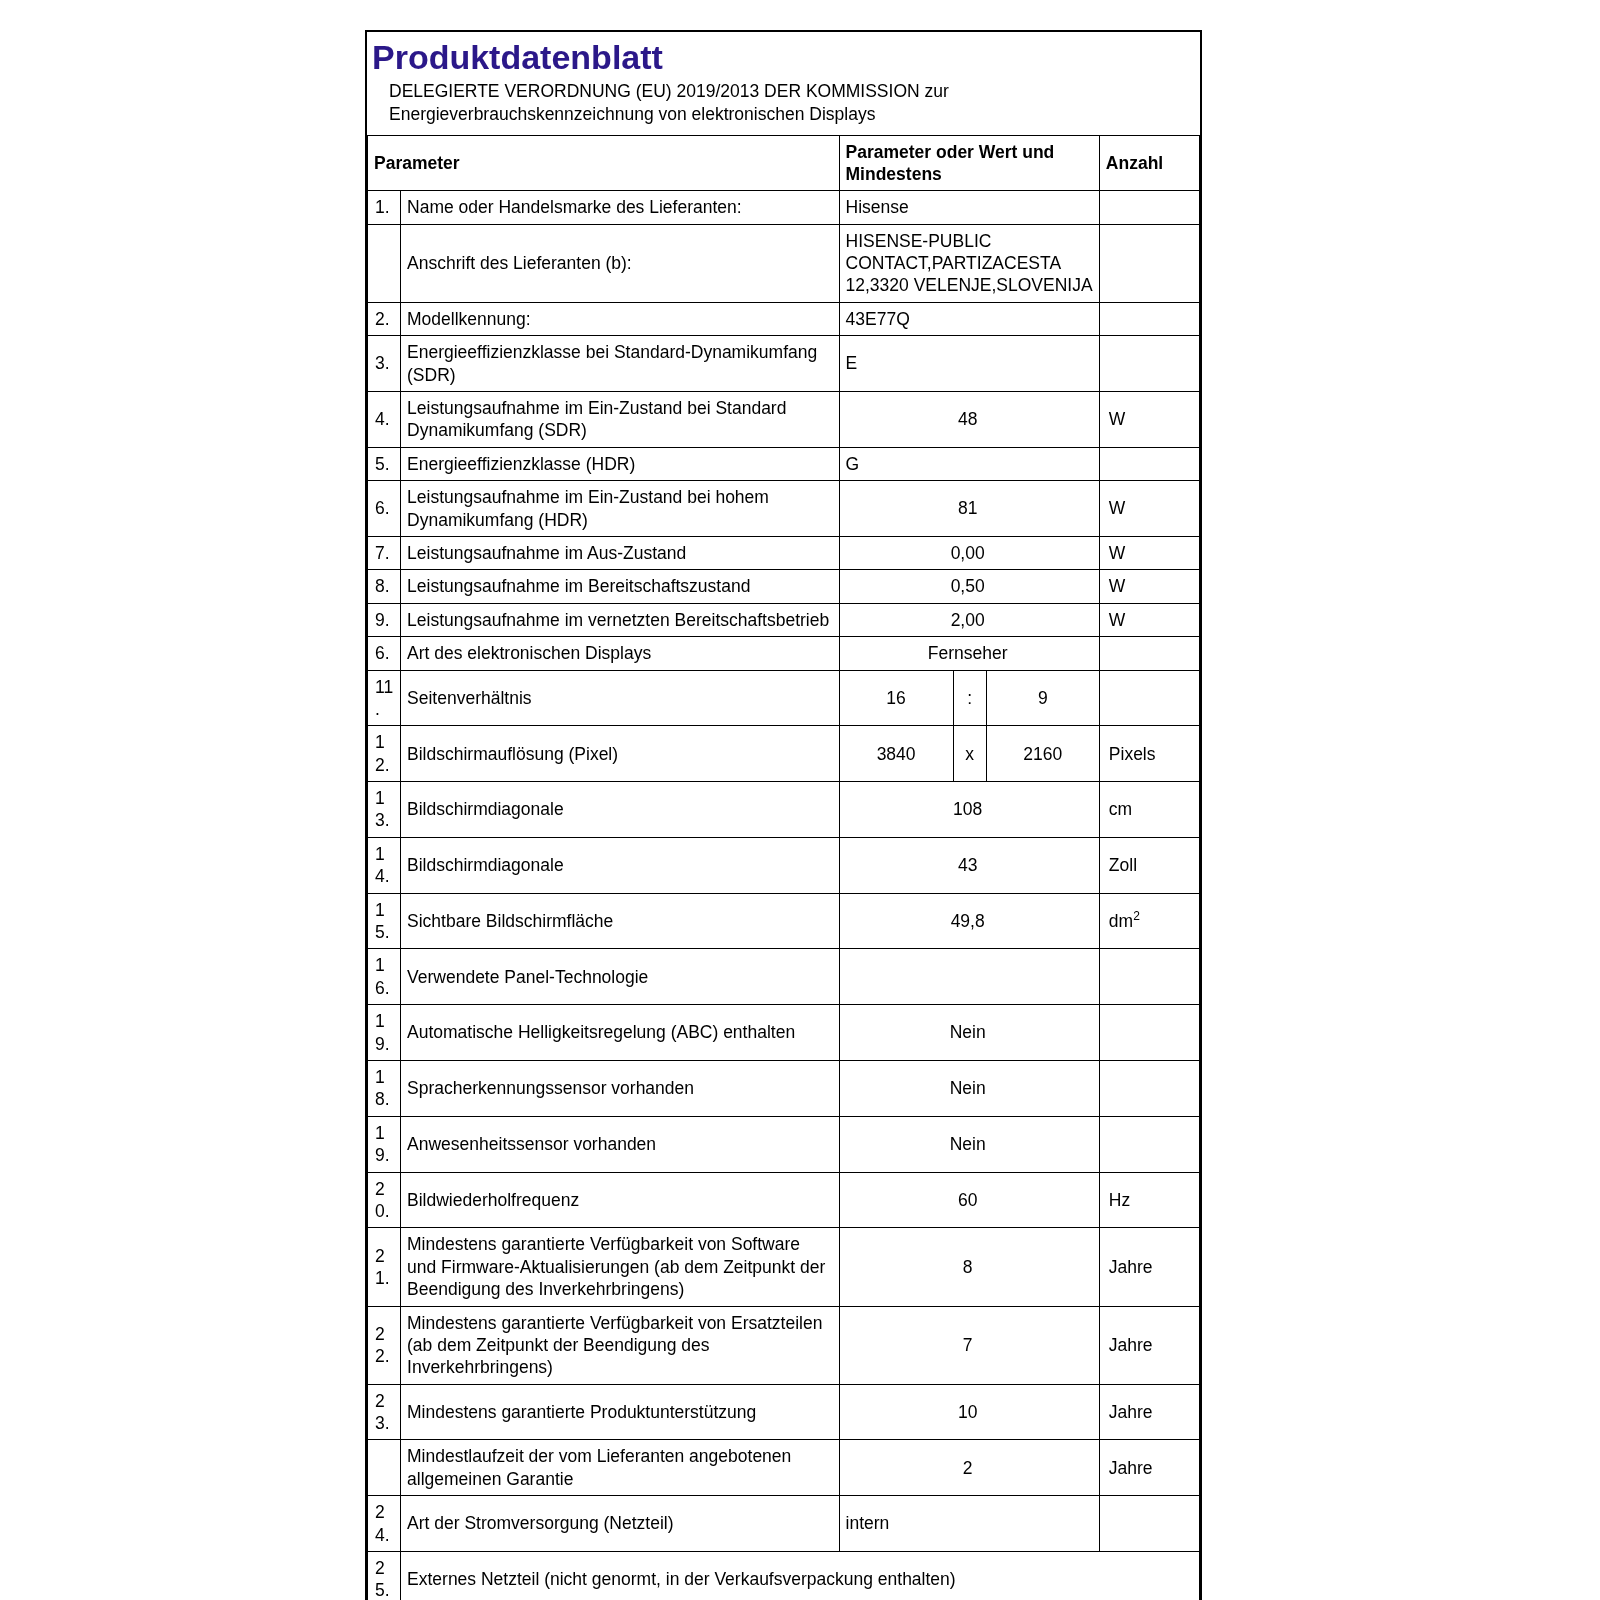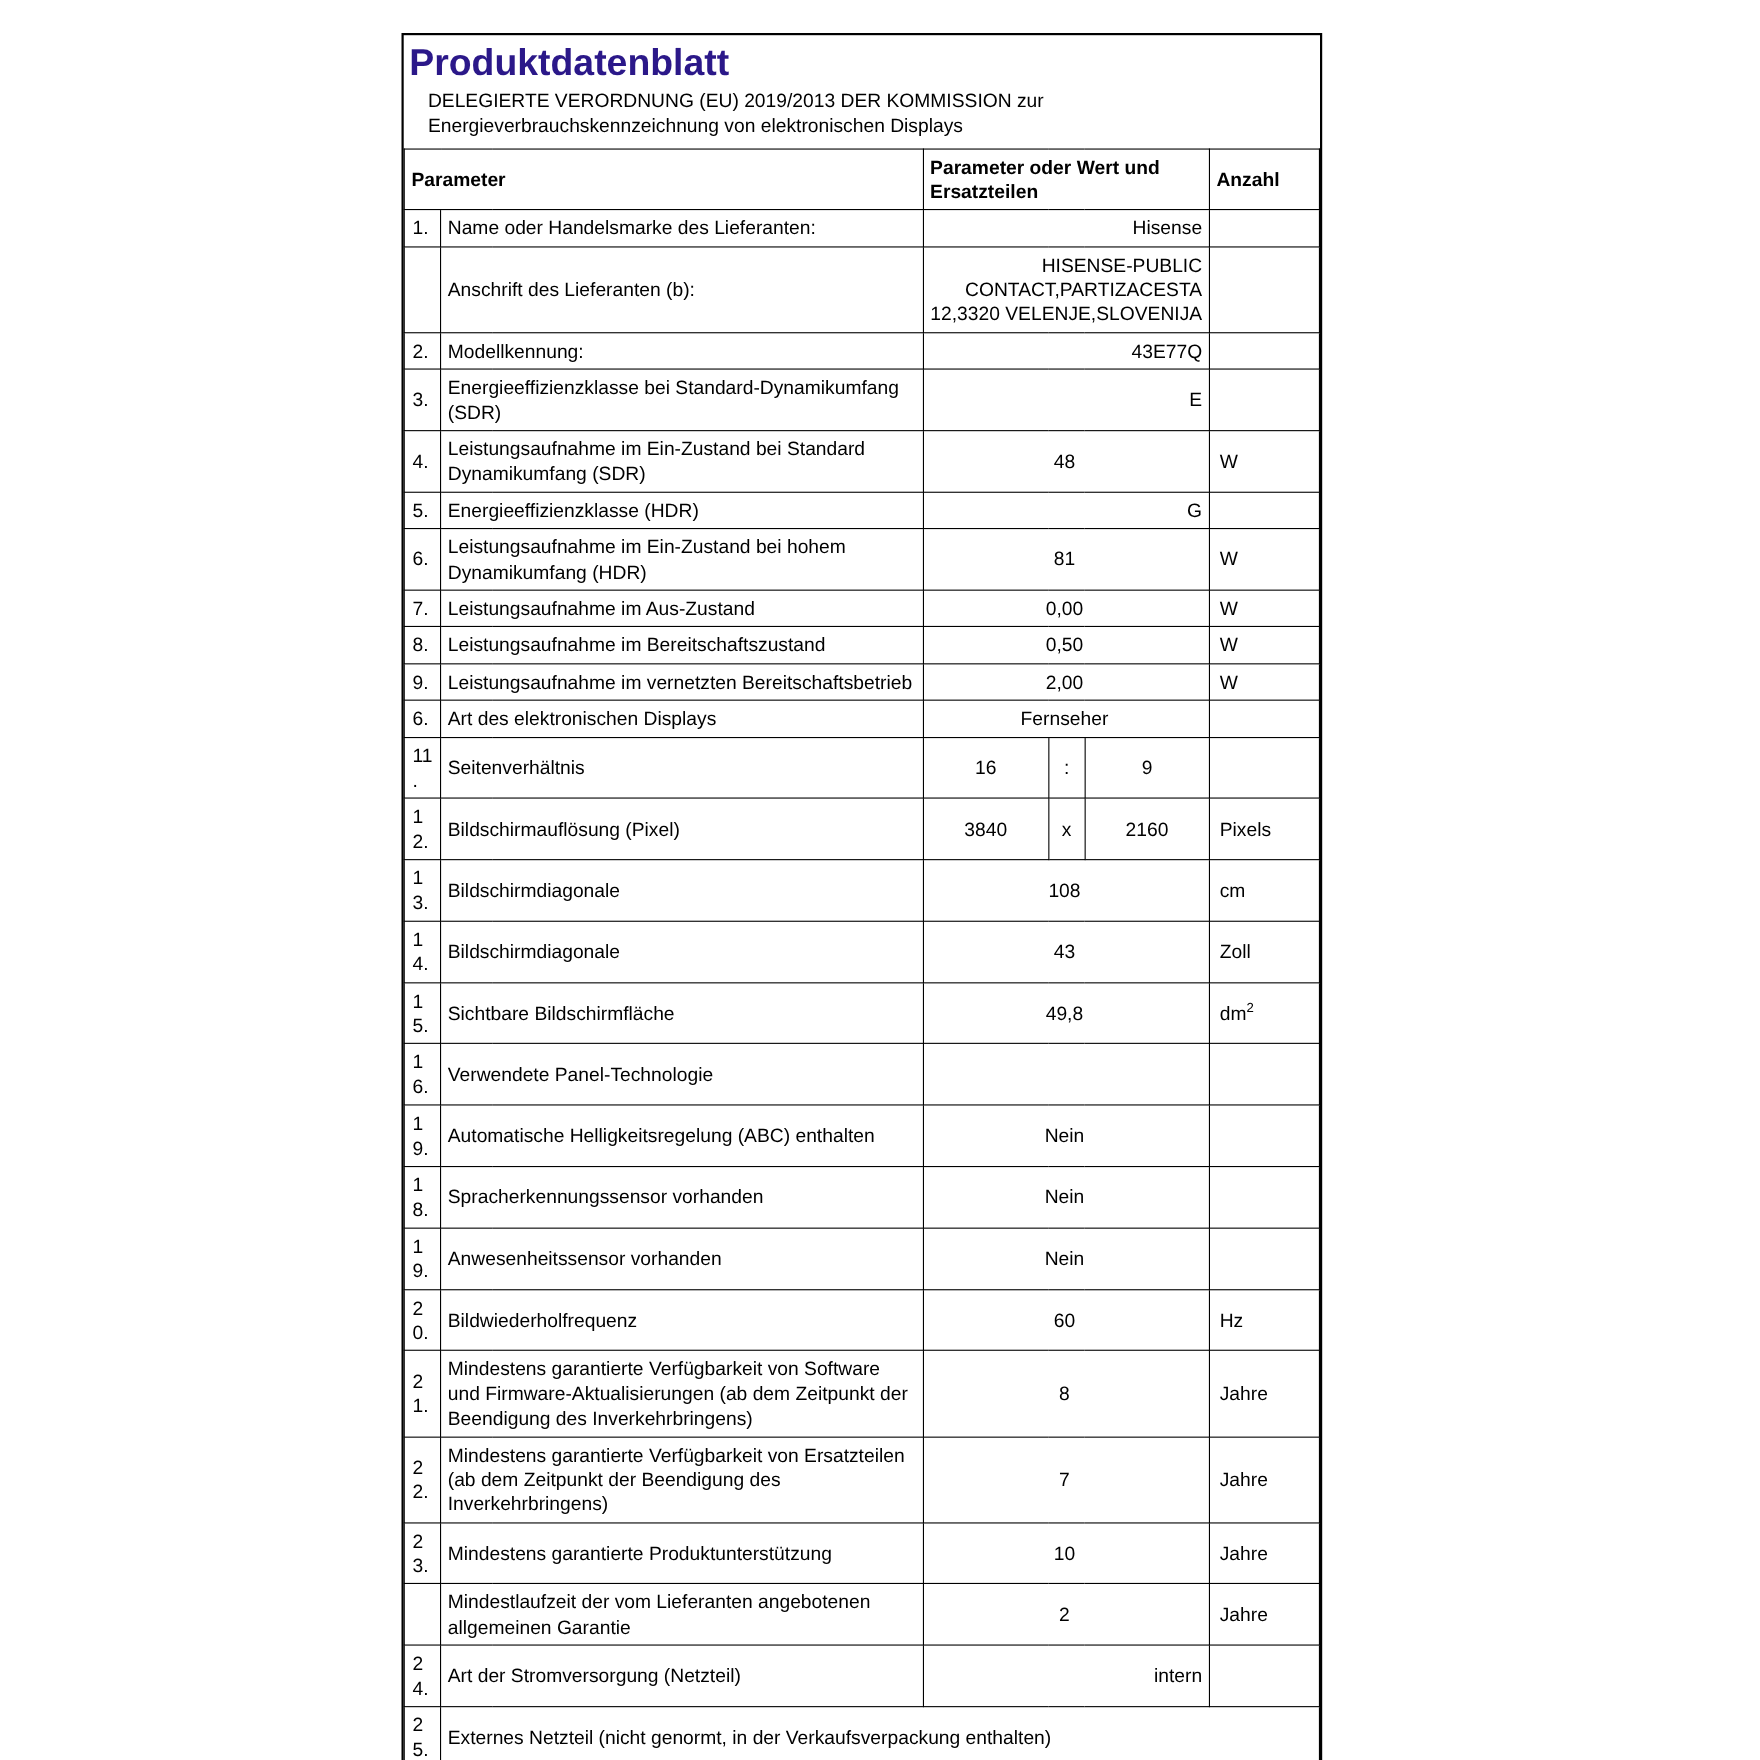--- a/index.html
+++ b/index.html
@@ -46,21 +46,21 @@
   td {
     border: 1px solid #000;
     padding: 5px 6px;
     vertical-align: middle;
     line-height: 1.28;
     word-wrap: break-word;
   }
   tr.hdr td { font-weight: bold; }
   td.num { padding-left: 7px; }
   td.val.right { text-align: center; padding-right: 9px; }
-  td.val.left  { text-align: right; }
+  td.val.left  { text-align: left; }
   td.vc { text-align: center; }
   td.unit { padding-left: 9px; }
   sup { font-size: 12px; line-height: 0; }
 </style>
 </head>
 <body>
 
 <div class="sheet">
   <div class="doc-box">
 
@@ -74,21 +74,21 @@
           <col style="width:391px">
         <col style="width:114px">
           <col style="width:33px">
           <col style="width:113px">
         <col style="width:100px">
       </colgroup>
       <tbody>
 
       <tr class="hdr">
         <td colspan="3">Parameter</td>
-        <td colspan="3">Parameter oder Wert und Ersatzteilen</td>
+        <td colspan="3">Parameter oder Wert und Mindestens</td>
         <td>Anzahl</td>
       </tr>
 
       <tr>
         <td class="num">1.</td>
         <td class="label" colspan="2">Name oder Handelsmarke des Lieferanten:</td>
         <td class="val left" colspan="3">Hisense</td>
         <td class="unit"></td>
       </tr>
 

